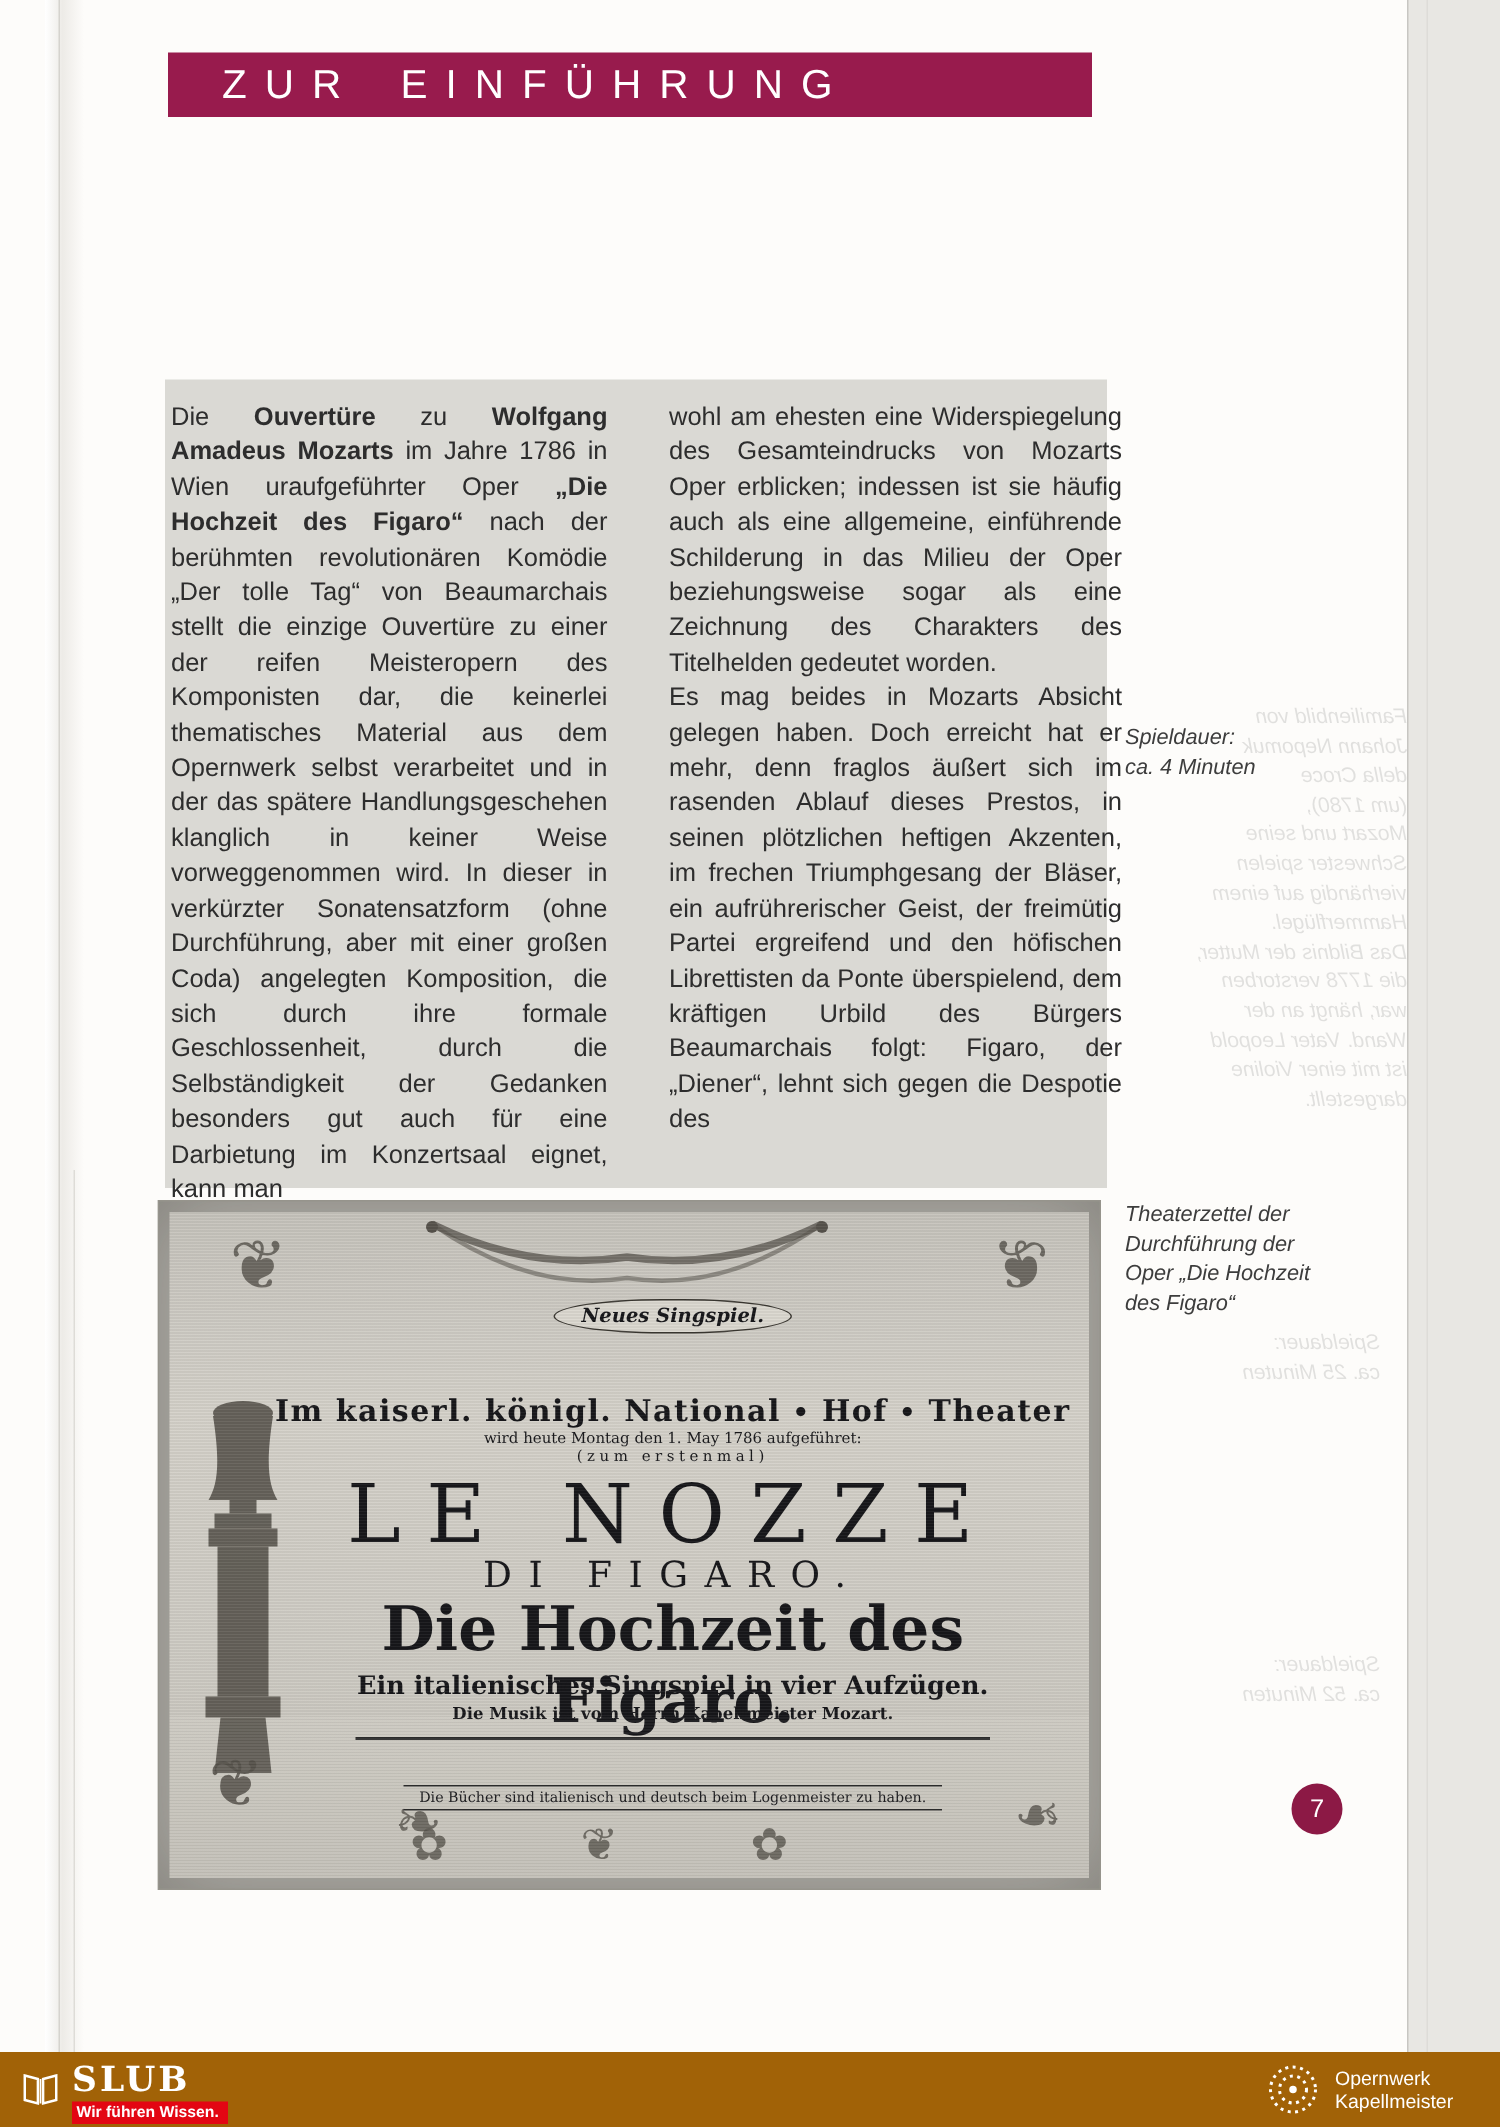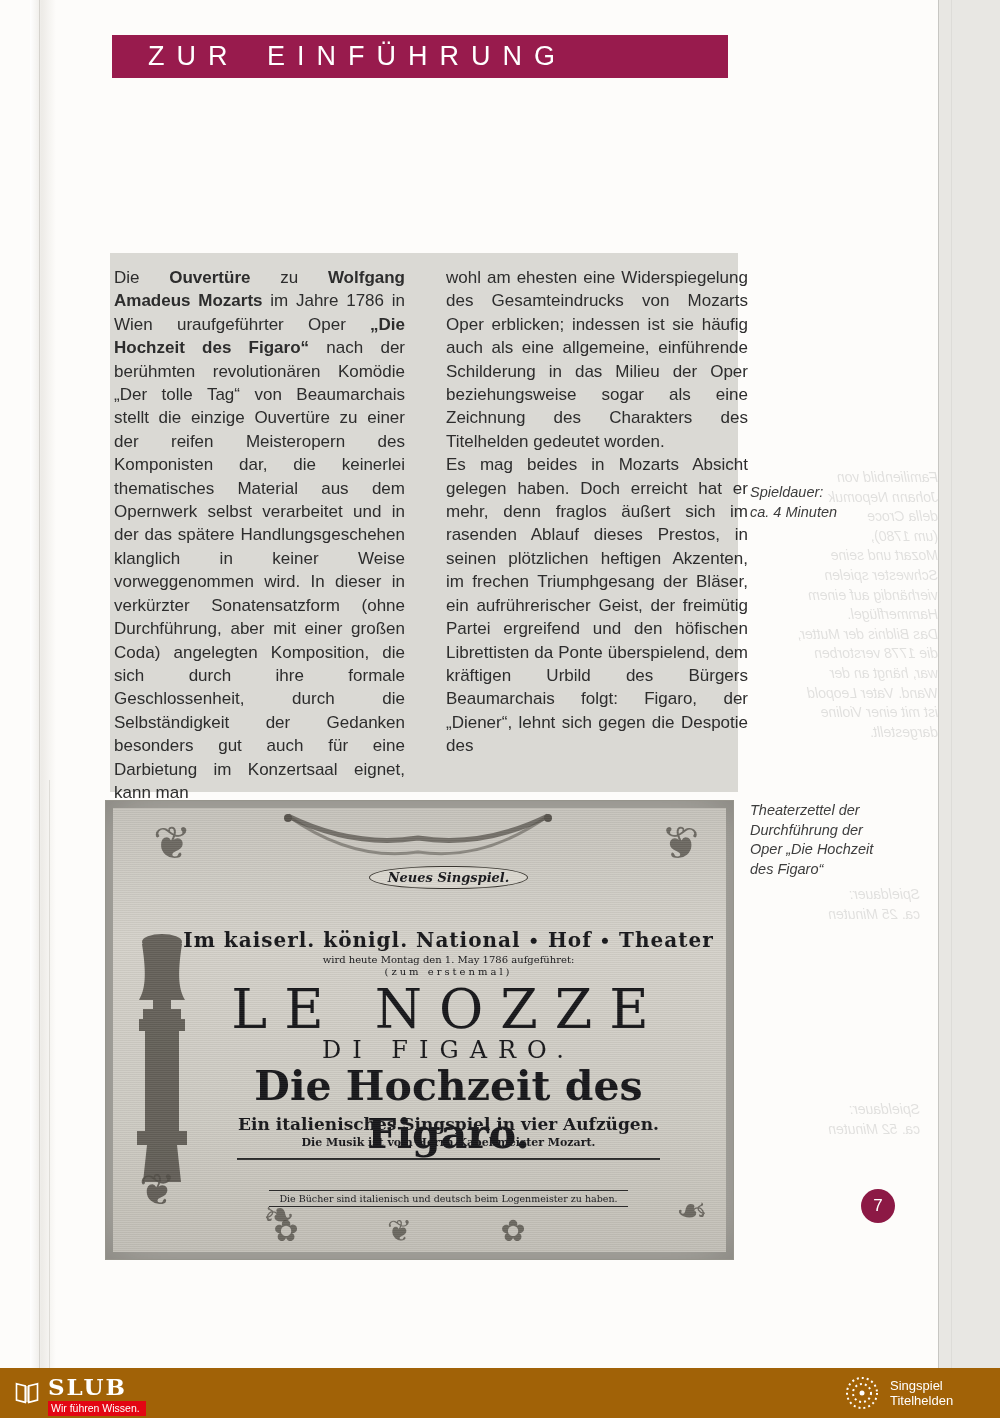--- a/index.html
+++ b/index.html
@@ -127,21 +127,21 @@
   }
   .book-icon { position:absolute; left:13px; top:11px; }
   .slub-name {
     position:absolute; left:48px; top:5px;
     font-family:"DejaVu Serif", serif; font-weight:bold;
     font-size:23px; letter-spacing:2px; color:#ffffff;
   }
   .slub-tagline {
     position:absolute; left:48px; top:33px;
     background:#e30613; color:#ffffff;
-    font-size:10.5px; font-weight:normal; padding:1px 6px 2px 3px;
+    font-size:10.5px; font-weight:bold; padding:1px 6px 2px 3px;
   }
   .dp-logo { position:absolute; left:844px; top:7px; }
   .dp-name {
     position:absolute; left:890px; top:10px;
     color:#ffffff; font-size:13px; line-height:15px;
   }
 </style>
 </head>
 <body>
 
@@ -248,16 +248,16 @@
   </svg>
   <div class="slub-name">SLUB</div>
   <div class="slub-tagline">Wir führen Wissen.</div>
 
   <svg class="dp-logo" width="36" height="36" viewBox="0 0 36 36">
     <circle cx="18" cy="18" r="15" fill="none" stroke="#ffffff" stroke-width="2" stroke-dasharray="2 3"></circle>
     <circle cx="18" cy="18" r="9" fill="none" stroke="#ffffff" stroke-width="2" stroke-dasharray="2 3"></circle>
     <circle cx="18" cy="18" r="2.5" fill="#ffffff"></circle>
   </svg>
   <div class="dp-name">
-    <div>Singspiel</div>
-    <div>Titelhelden</div>
+    <div>Opernwerk</div>
+    <div>Kapellmeister</div>
   </div>
 </div>
 
 </body></html>

